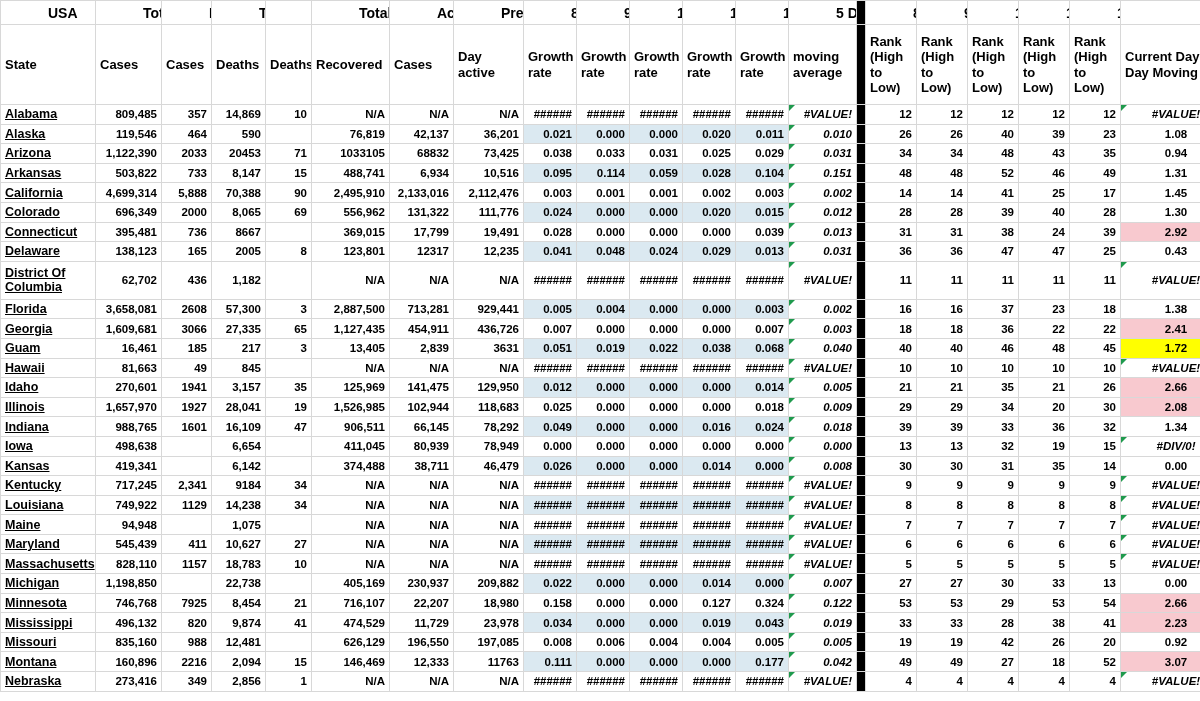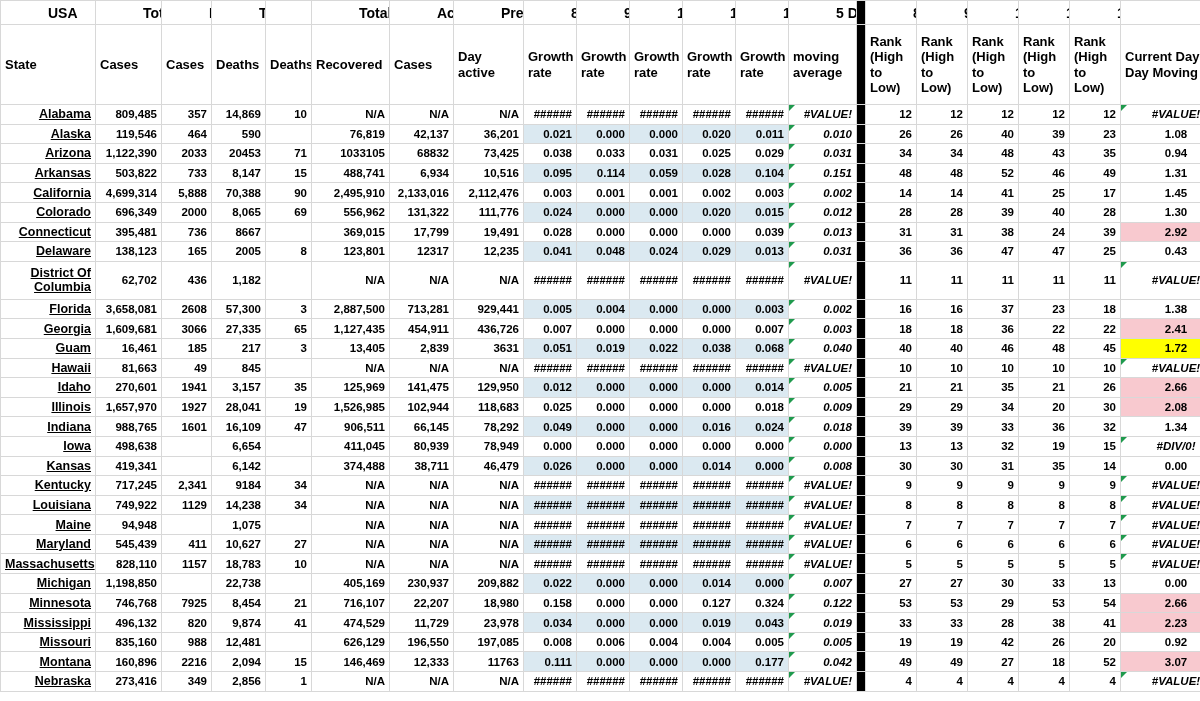--- a/index.html
+++ b/index.html
@@ -30,21 +30,21 @@
     white-space: nowrap;
     vertical-align: middle;
   }
   
   tr.hdr1 td { height: 24px; text-align: left; font-size: 14px; border-bottom: 1px solid #d8d8d8; padding-left: 47px; }
   tr.hdr2 td { height: 80px; text-align: left; font-size: 13px; white-space: normal; line-height: 1.18; }
 
   
   tr.drow td { height: 19.6px; }
   td.state {
-    text-align: right;
+    text-align: left;
     font-size: 12.5px;
   }
   td.state span.nm {
     text-decoration: underline;
     display: inline;
   }
   td.num { text-align: right; }
   td.ctr { text-align: center; }
 
   

